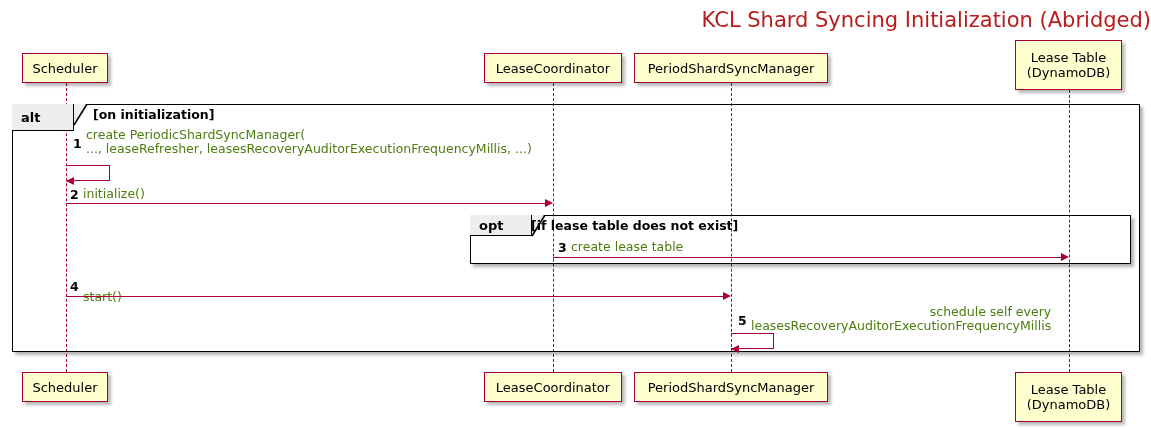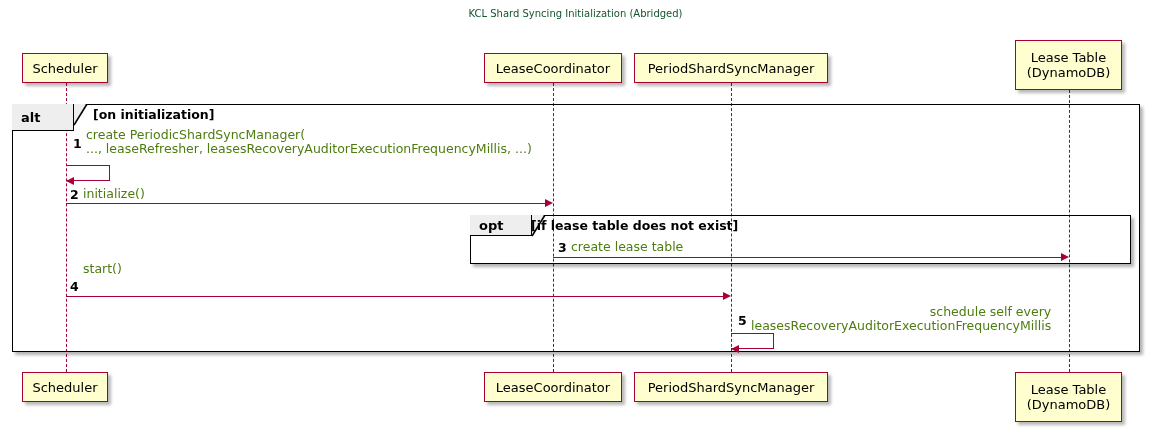--- a/index.html
+++ b/index.html
@@ -15,23 +15,23 @@
     width: 1151px;
     height: 429px;
     background: #FFFFFF;
     overflow: hidden;
   }
   .title {
     position: absolute;
     left: 0;
     top: 8px;
     width: 1151px;
-    text-align: center;
-    font-size: 10px;
-    color: #14532d;
+    text-align: right;
+    font-size: 21px;
+    color: #b91c1c;
     font-family: "DejaVu Sans", sans-serif;
     white-space: nowrap;
   }
   
   .participant {
     position: absolute;
     box-sizing: border-box;
     background: #FEFECE;
     border: 1.5px solid #A80036;
     color: #000000;
@@ -178,21 +178,21 @@
     </svg>
   </div>
   <div class="frame-label" style="left:531px; top:218px;">[if lease table does not exist]</div>
 
   <div class="msg-num" style="left:558px; top:240px;">3</div>
   <div class="msg-text" style="left:571px; top:240px;">create lease table</div>
   <div class="msg-line" style="left:553px; top:257px; width:508px;"></div>
   <div class="msg-arrow right" style="left:1061px; top:252.5px;"></div>
 
   <div class="msg-num" style="left:70px; top:279px;">4</div>
-  <div class="msg-text" style="left:83px; top:262px;">start()</div>
+  <div class="msg-text" style="left:83px; top:290px;">start()</div>
   <div class="msg-line" style="left:66px; top:296px; width:657px;"></div>
   <div class="msg-arrow right" style="left:723px; top:291.5px;"></div>
 
   <div class="msg-num" style="left:738px; top:313px;">5</div>
   <div class="msg-text" style="left:751px; top:305px;text-align:right;">schedule self every
   leasesRecoveryAuditorExecutionFrequencyMillis</div>
   <div class="self-loop" style="left:731px; top:333px; width:43px; height:16px;"></div>
   <div class="msg-arrow left" style="left:731px; top:344.5px;"></div>
 
   <div class="participant" style="left:22px; top:372px; width:86px; height:30px;">Scheduler</div>

